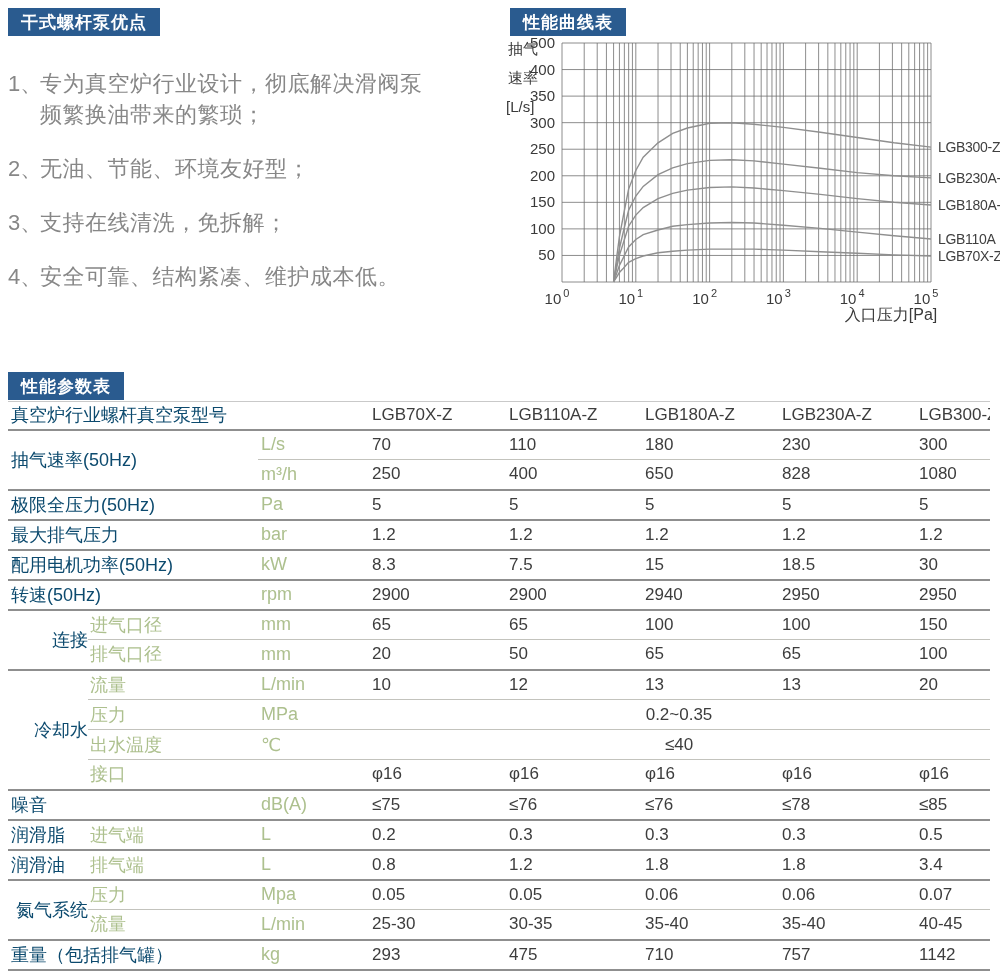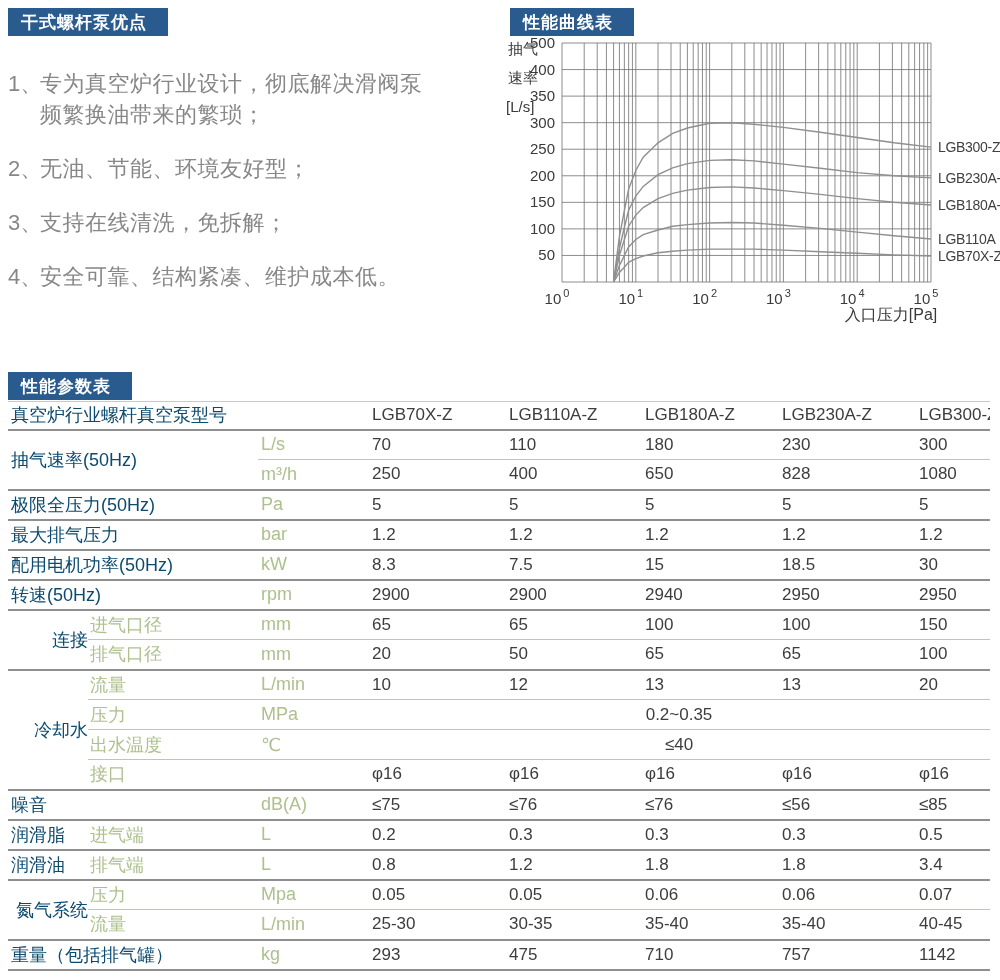--- a/index.html
+++ b/index.html
@@ -1,21 +1,21 @@
 <!DOCTYPE html>
 <html><head>
 <meta charset="utf-8">
 <style>
   * { margin:0; padding:0; box-sizing:border-box; }
   html,body { width:1000px; height:980px; background:#ffffff; overflow:hidden;
     font-family:"Liberation Sans","DejaVu Sans",sans-serif; }
   .page { position:relative; width:1000px; height:980px; background:#fff; }
 
   .hdr-box { display:inline-block; background:#2a5b8f; color:#ffffff;
-    font-weight:bold; font-size:17px; line-height:1; padding:6px 21px 5px 13px;
+    font-weight:bold; font-size:17px; line-height:1; padding:6px 13px 5px 13px;
     letter-spacing:1px; }
 
   
   .adv { position:absolute; left:8px; top:8px; width:488px; }
   .adv-list { margin-top:32px; }
   .adv-item { display:flex; color:#878787; font-size:22px; line-height:31px;
     margin-bottom:23px; }
   .adv-num { width:32px; flex:0 0 32px; }
   .adv-txt { white-space:pre-line; letter-spacing:0.5px; }
 
@@ -295,21 +295,21 @@
         <td class="val maj">φ16</td>
         <td class="val maj">φ16</td>
         <td class="val maj">φ16</td>
       </tr>
       <tr>
         <td class="lbl maj" colspan="2">噪音</td>
         <td class="unit maj">dB(A)</td>
         <td class="val maj">≤75</td>
         <td class="val maj">≤76</td>
         <td class="val maj">≤76</td>
-        <td class="val maj">≤56</td>
+        <td class="val maj">≤78</td>
         <td class="val maj">≤85</td>
       </tr>
       <tr>
         <td class="lbl maj">润滑脂</td>
         <td class="sub maj">进气端</td>
         <td class="unit maj">L</td>
         <td class="val maj">0.2</td>
         <td class="val maj">0.3</td>
         <td class="val maj">0.3</td>
         <td class="val maj">0.3</td>

